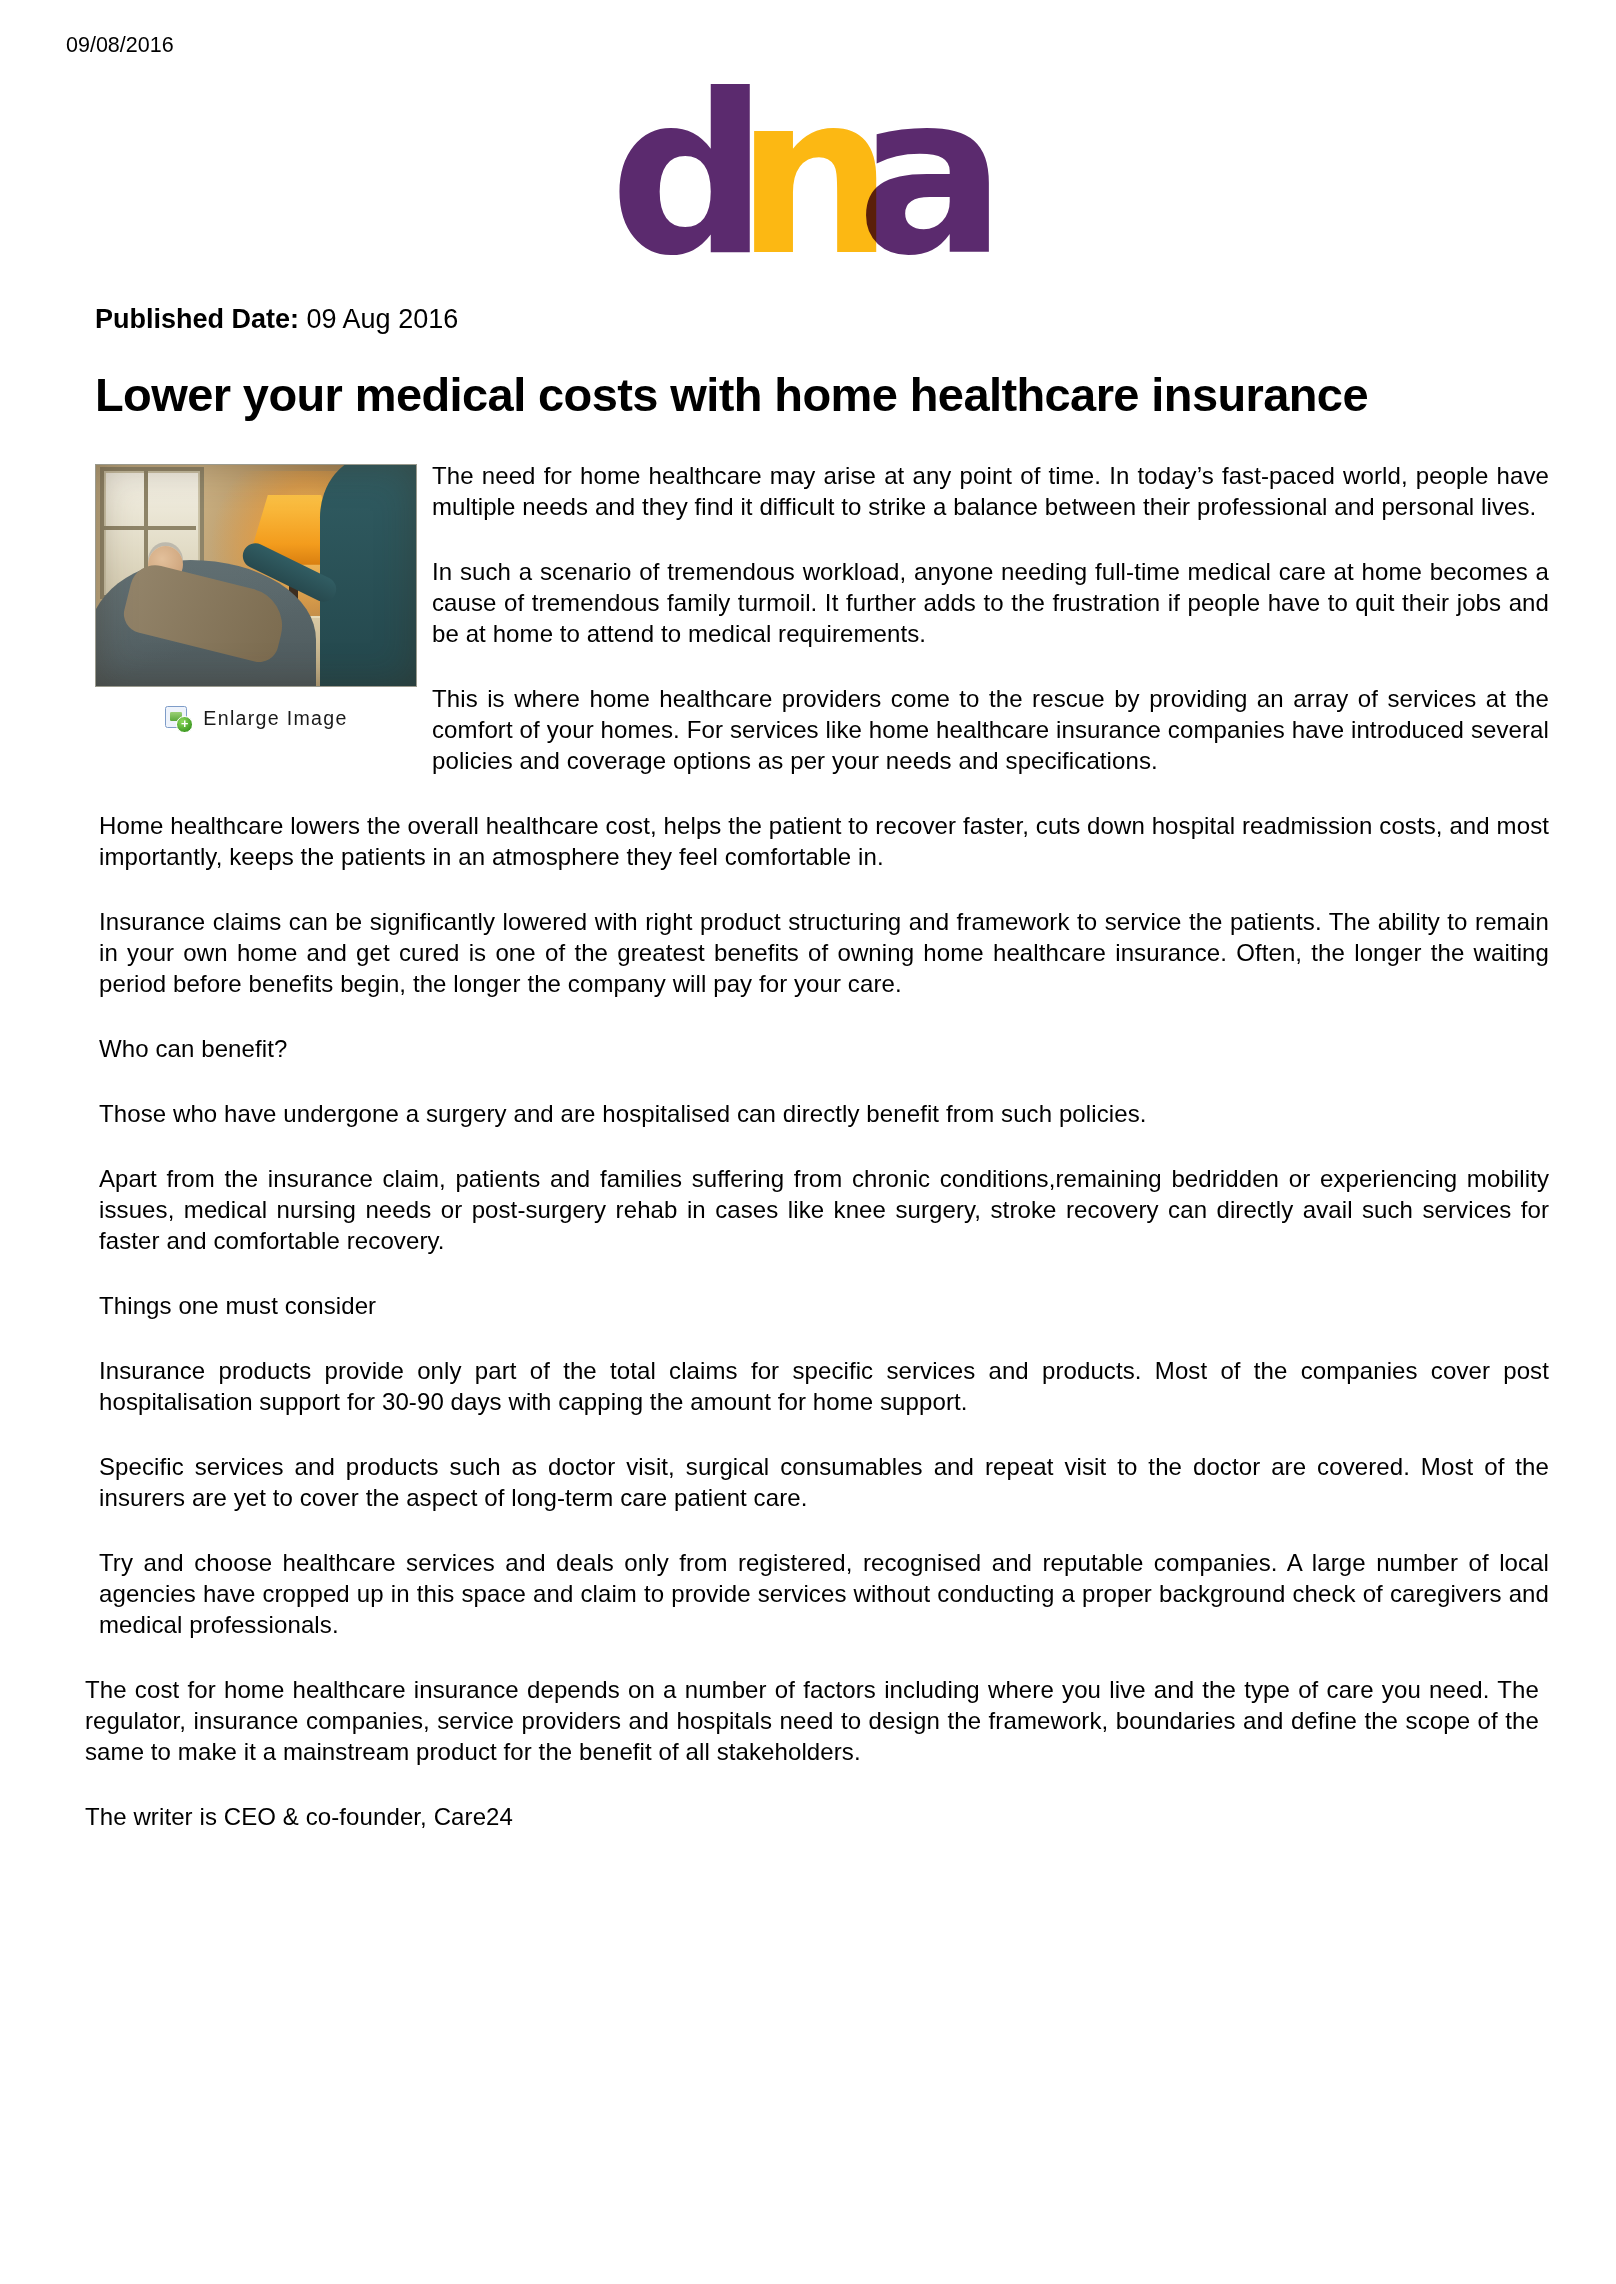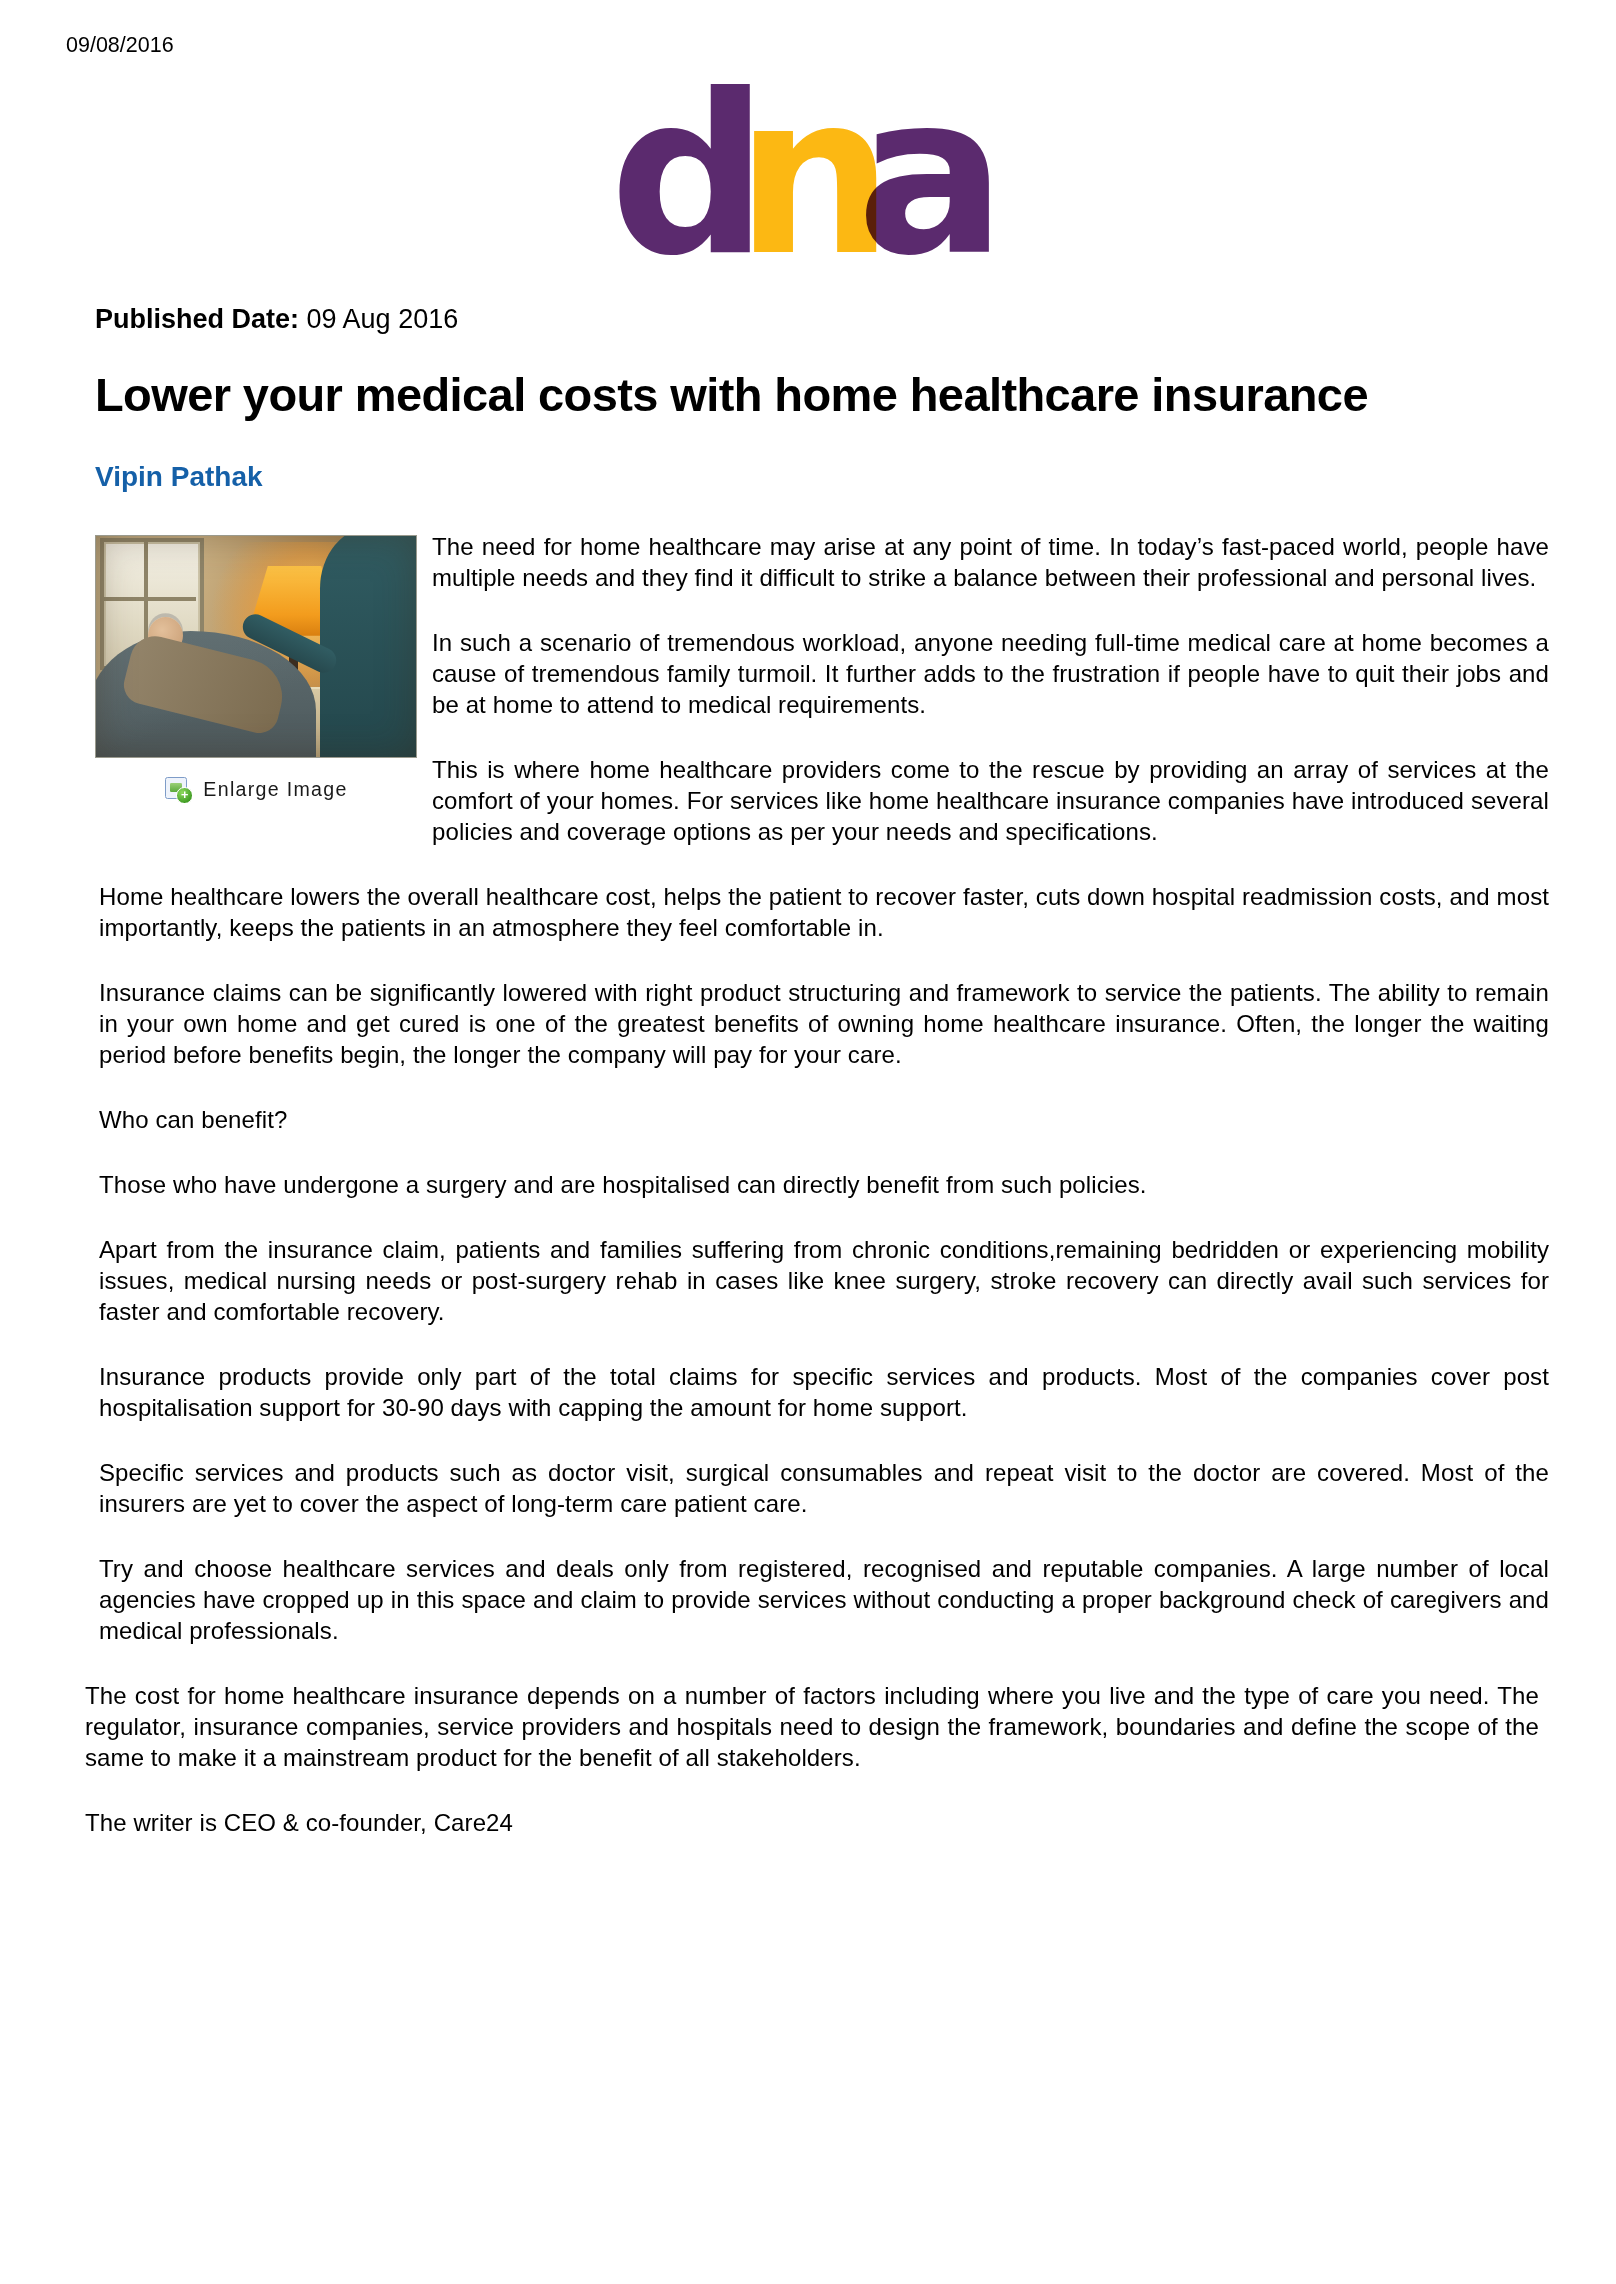--- a/index.html
+++ b/index.html
@@ -237,21 +237,20 @@
 </div>
 
 <main>
   <div class="published-line">
     <span class="published-label">Published Date:</span>
     <span class="published-value">09 Aug 2016</span>
   </div>
 
   <h1 class="headline">Lower your medical costs with home healthcare insurance</h1>
 
-  <div class="author" style="color: rgb(21, 96, 168);">Vipin Pathak</div>
 
   <div class="body-text">
     <figure class="article-figure">
       <div class="photo">
         <div class="ph-window"></div>
         <div class="ph-window-bar-v"></div>
         <div class="ph-window-bar-h"></div>
         <div class="ph-glow"></div>
         <div class="ph-lampshade"></div>
         <div class="ph-lamppole"></div>
@@ -274,20 +273,21 @@
     </figure>
 
     <p>The need for home healthcare may arise at any point of time. In today’s fast-paced world, people have multiple needs and they find it difficult to strike a balance between their professional and personal lives.</p>
     <p>In such a scenario of tremendous workload, anyone needing full-time medical care at home becomes a cause of tremendous family turmoil. It further adds to the frustration if people have to quit their jobs and be at home to attend to medical requirements.</p>
     <p>This is where home healthcare providers come to the rescue by providing an array of services at the comfort of your homes. For services like home healthcare insurance companies have introduced several policies and coverage options as per your needs and specifications.</p>
     <p>Home healthcare lowers the overall healthcare cost, helps the patient to recover faster, cuts down hospital readmission costs, and most importantly, keeps the patients in an atmosphere they feel comfortable in.</p>
     <p>Insurance claims can be significantly lowered with right product structuring and framework to service the patients. The ability to remain in your own home and get cured is one of the greatest benefits of owning home healthcare insurance. Often, the longer the waiting period before benefits begin, the longer the company will pay for your care.</p>
     <p>Who can benefit?</p>
     <p>Those who have undergone a surgery and are hospitalised can directly benefit from such policies.</p>
     <p>Apart from the insurance claim, patients and families suffering from chronic conditions,remaining bedridden or experiencing mobility issues, medical nursing needs or post-surgery rehab in cases like knee surgery, stroke recovery can directly avail such services for faster and comfortable recovery.</p>
+    <p>Things one must consider</p>
     <p>Insurance products provide only part of the total claims for specific services and products. Most of the companies cover post hospitalisation support for 30-90 days with capping the amount for home support.</p>
     <p>Specific services and products such as doctor visit, surgical consumables and repeat visit to the doctor are covered. Most of the insurers are yet to cover the aspect of long-term care patient care.</p>
     <p>Try and choose healthcare services and deals only from registered, recognised and reputable companies. A large number of local agencies have cropped up in this space and claim to provide services without conducting a proper background check of caregivers and medical professionals.</p>
   </div>
 </main>
 
 <div class="outro">
   <p class="cost-paragraph">The cost for home healthcare insurance depends on a number of factors including where you live and the type of care you need. The regulator, insurance companies, service providers and hospitals need to design the framework, boundaries and define the scope of the same to make it a mainstream product for the benefit of all stakeholders.</p>
   <p class="writer-note">The writer is CEO &amp; co-founder, Care24</p>
 </div>

